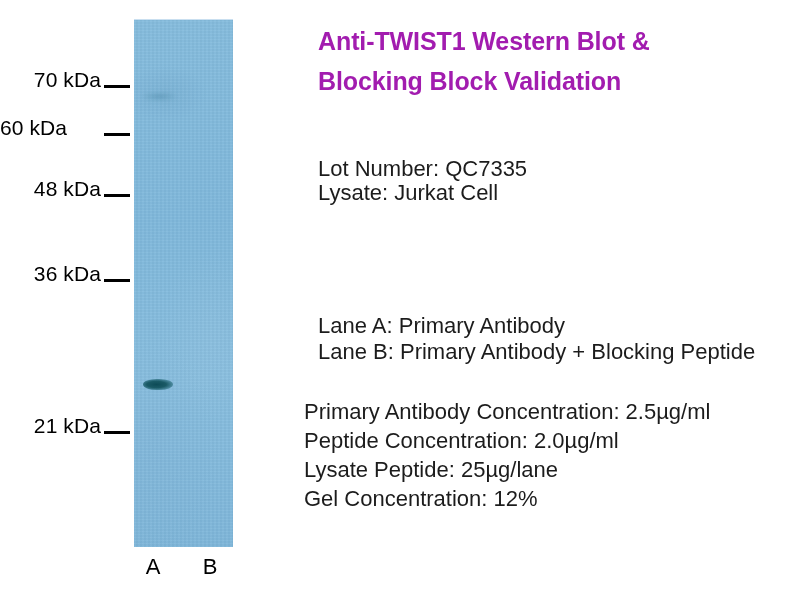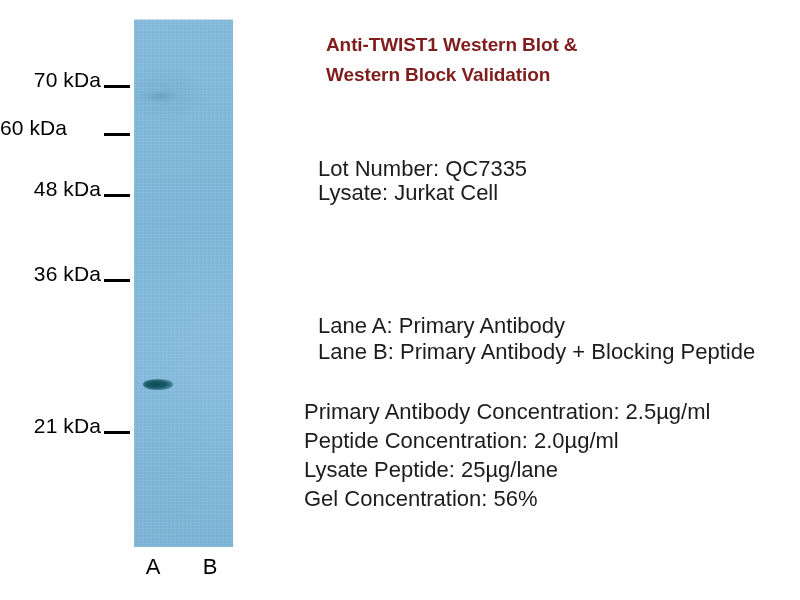--- a/index.html
+++ b/index.html
@@ -130,25 +130,25 @@
   .lane-label.lane-b { left: 64px; }
 
   
   .annotation-panel {
     position: absolute;
     left: 318px;
     top: 22px;
     width: 480px;
   }
   .figure-title {
-    font-size: 19px;
+    font-size: 25px;
     font-weight: bold;
     line-height: 1.58;
-    color: #7f1d1d;
-    margin: 8px;
+    color: #a21caf;
+    margin: 0;
     letter-spacing: -0.1px;
   }
   .figure-title .title-line { display: block; }
 
   .meta-block {
     position: absolute;
     left: 318px;
     top: 157px;
     width: 480px;
   }
@@ -216,34 +216,34 @@
   </div>
 
   <div class="lane-labels">
     <div class="lane-label lane-a">A</div>
     <div class="lane-label lane-b">B</div>
   </div>
 
   <div class="annotation-panel">
     <div class="figure-title">
       <span class="title-line">Anti-TWIST1 Western Blot &amp;</span>
-      <span class="title-line">Western Block Validation</span>
+      <span class="title-line">Blocking Block Validation</span>
     </div>
   </div>
 
   <div class="meta-block">
     <div class="detail-line">Lot Number: QC7335</div>
     <div class="detail-line">Lysate: Jurkat Cell</div>
   </div>
 
   <div class="lanes-block">
     <div class="detail-line">Lane A: Primary Antibody</div>
     <div class="detail-line">Lane B: Primary Antibody + Blocking Peptide</div>
   </div>
 
   <div class="params-block">
     <div class="detail-line">Primary Antibody Concentration: 2.5µg/ml</div>
     <div class="detail-line">Peptide Concentration: 2.0µg/ml</div>
     <div class="detail-line">Lysate Peptide: 25µg/lane</div>
-    <div class="detail-line">Gel Concentration: 56%</div>
+    <div class="detail-line">Gel Concentration: 12%</div>
   </div>
 
 </div>
 
 </body></html>

